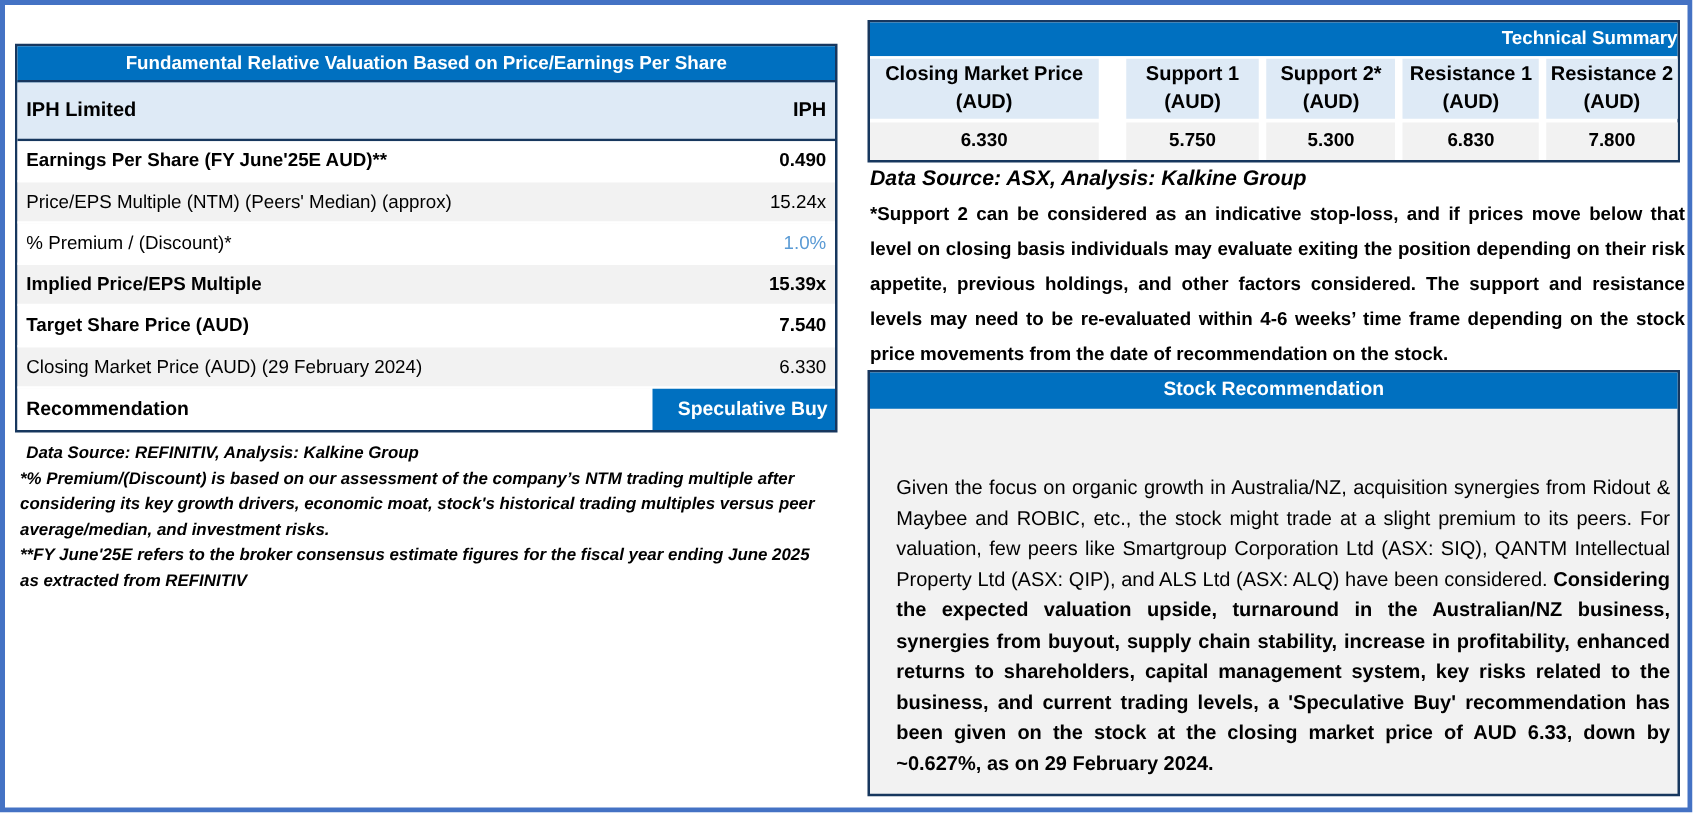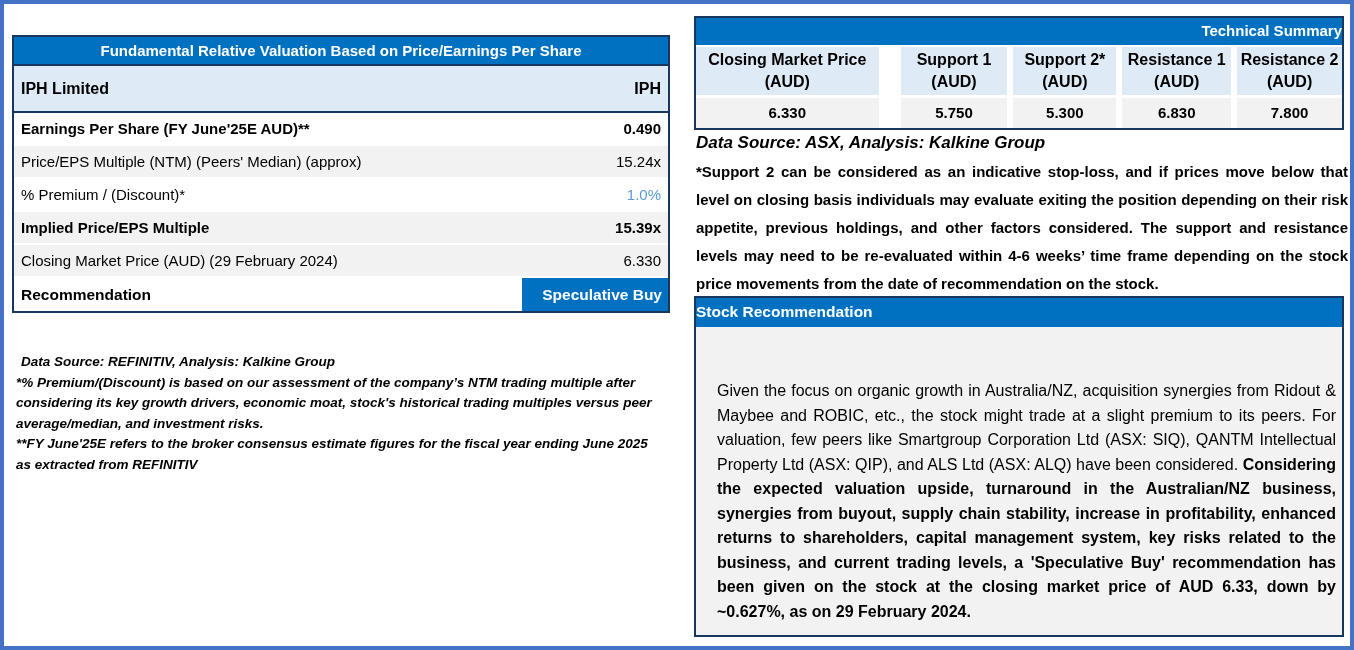--- a/index.html
+++ b/index.html
@@ -84,21 +84,21 @@
     font-weight: bold; font-size: 15px;
     line-height: 28px; text-align: justify;
   }
 
   
   .rec-box {
     position: absolute; left: 690px; top: 292px; width: 650px; height: 341px;
     border: 2px solid #17375E; background: #F2F2F2;
   }
   .rec-box-header {
-    background: #0070C0; color: #fff; font-weight: bold; text-align: left;
+    background: #0070C0; color: #fff; font-weight: bold; text-align: center;
     font-size: 15.5px; height: 29px; line-height: 28px;
   }
   .rec-body {
     padding: 52px 6px 0 21px; font-size: 16px; line-height: 24.5px;
     text-align: justify;
   }
   .rec-body .bold-part { font-weight: bold; }
 </style>
 </head>
 <body>
@@ -121,20 +121,24 @@
       <span>Price/EPS Multiple (NTM) (Peers' Median) (approx)</span>
       <span>15.24x</span>
     </div>
     <div class="val-row">
       <span>% Premium / (Discount)*</span>
       <span class="blue-val">1.0%</span>
     </div>
     <div class="val-row shade bold">
       <span>Implied Price/EPS Multiple</span>
       <span>15.39x</span>
+    </div>
+    <div class="val-row bold">
+      <span>Target Share Price (AUD)</span>
+      <span>7.540</span>
     </div>
     <div class="val-row shade">
       <span>Closing Market Price (AUD) (29 February 2024)</span>
       <span>6.330</span>
     </div>
 
     <div class="rec-row">
       <span class="rec-label">Recommendation</span>
       <span class="rec-badge">Speculative Buy</span>
     </div>

